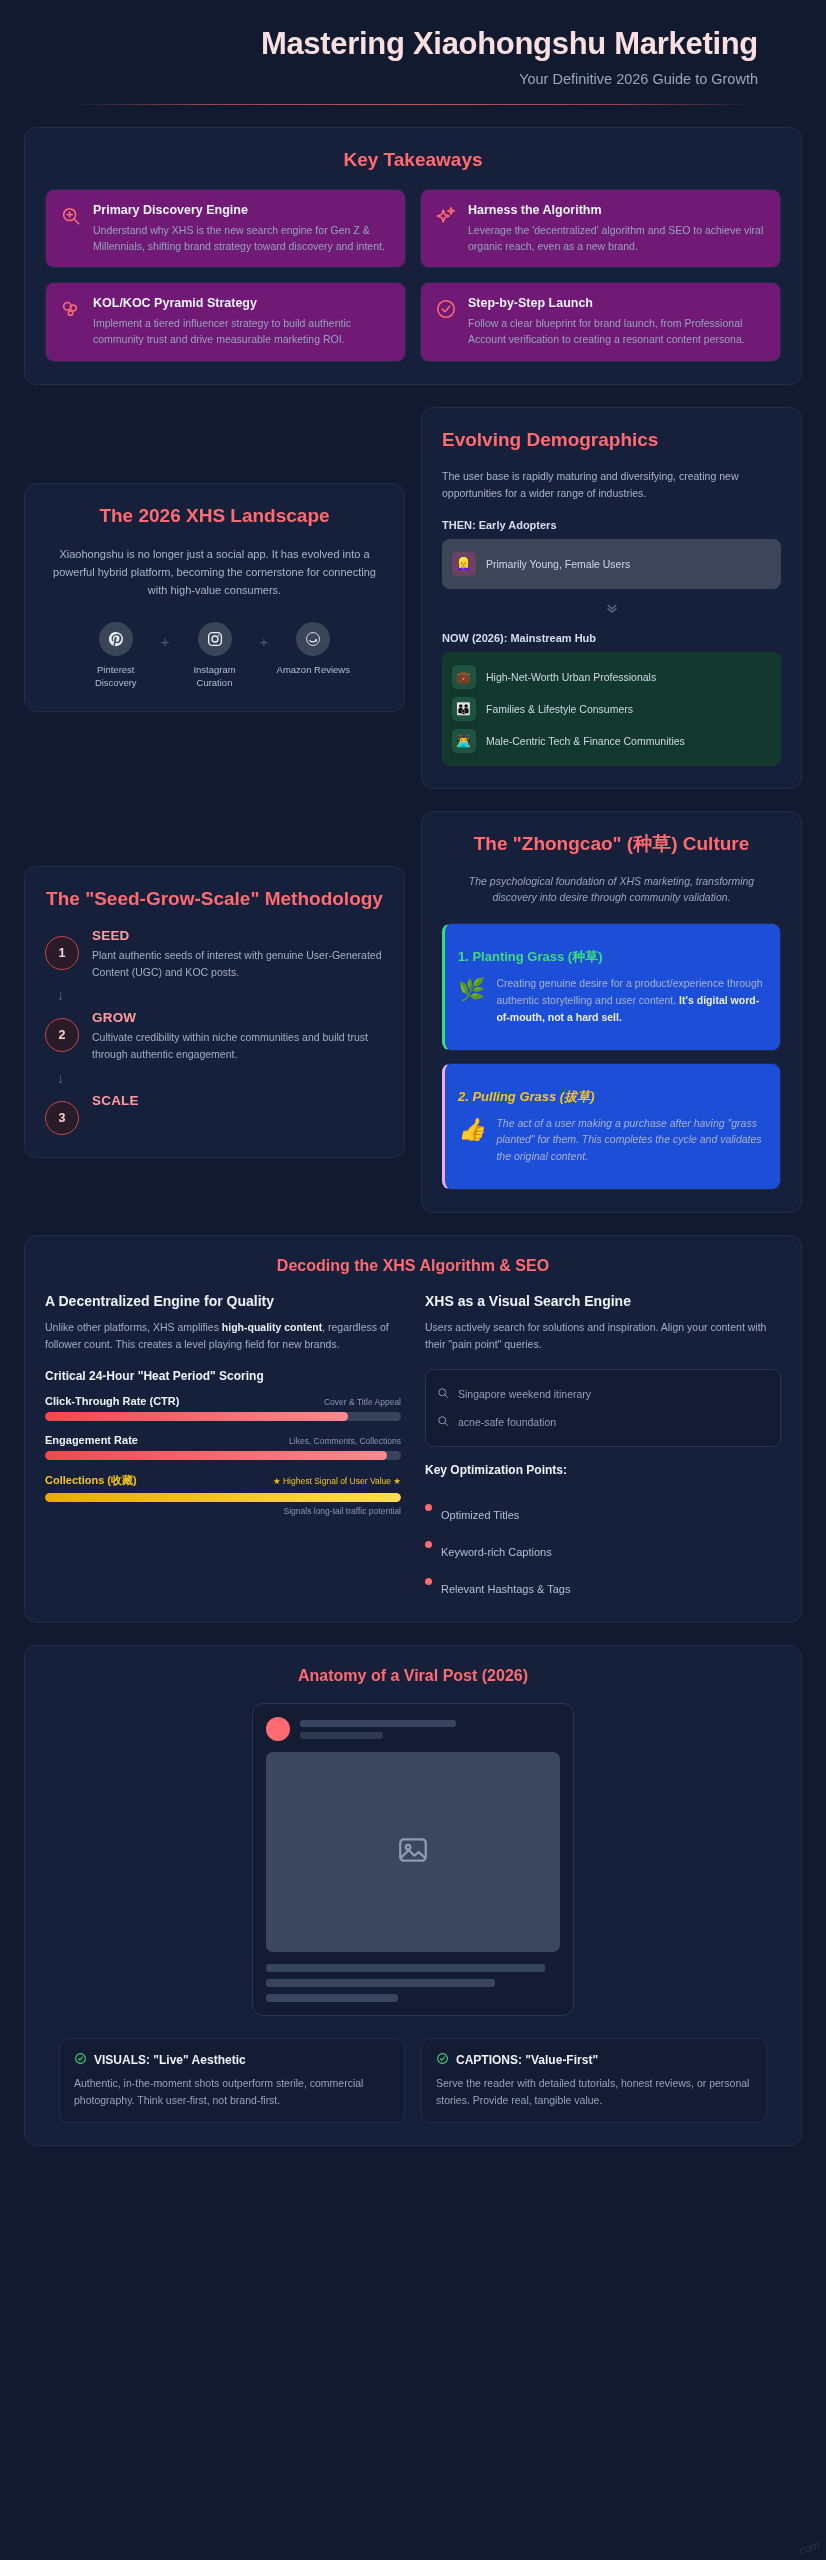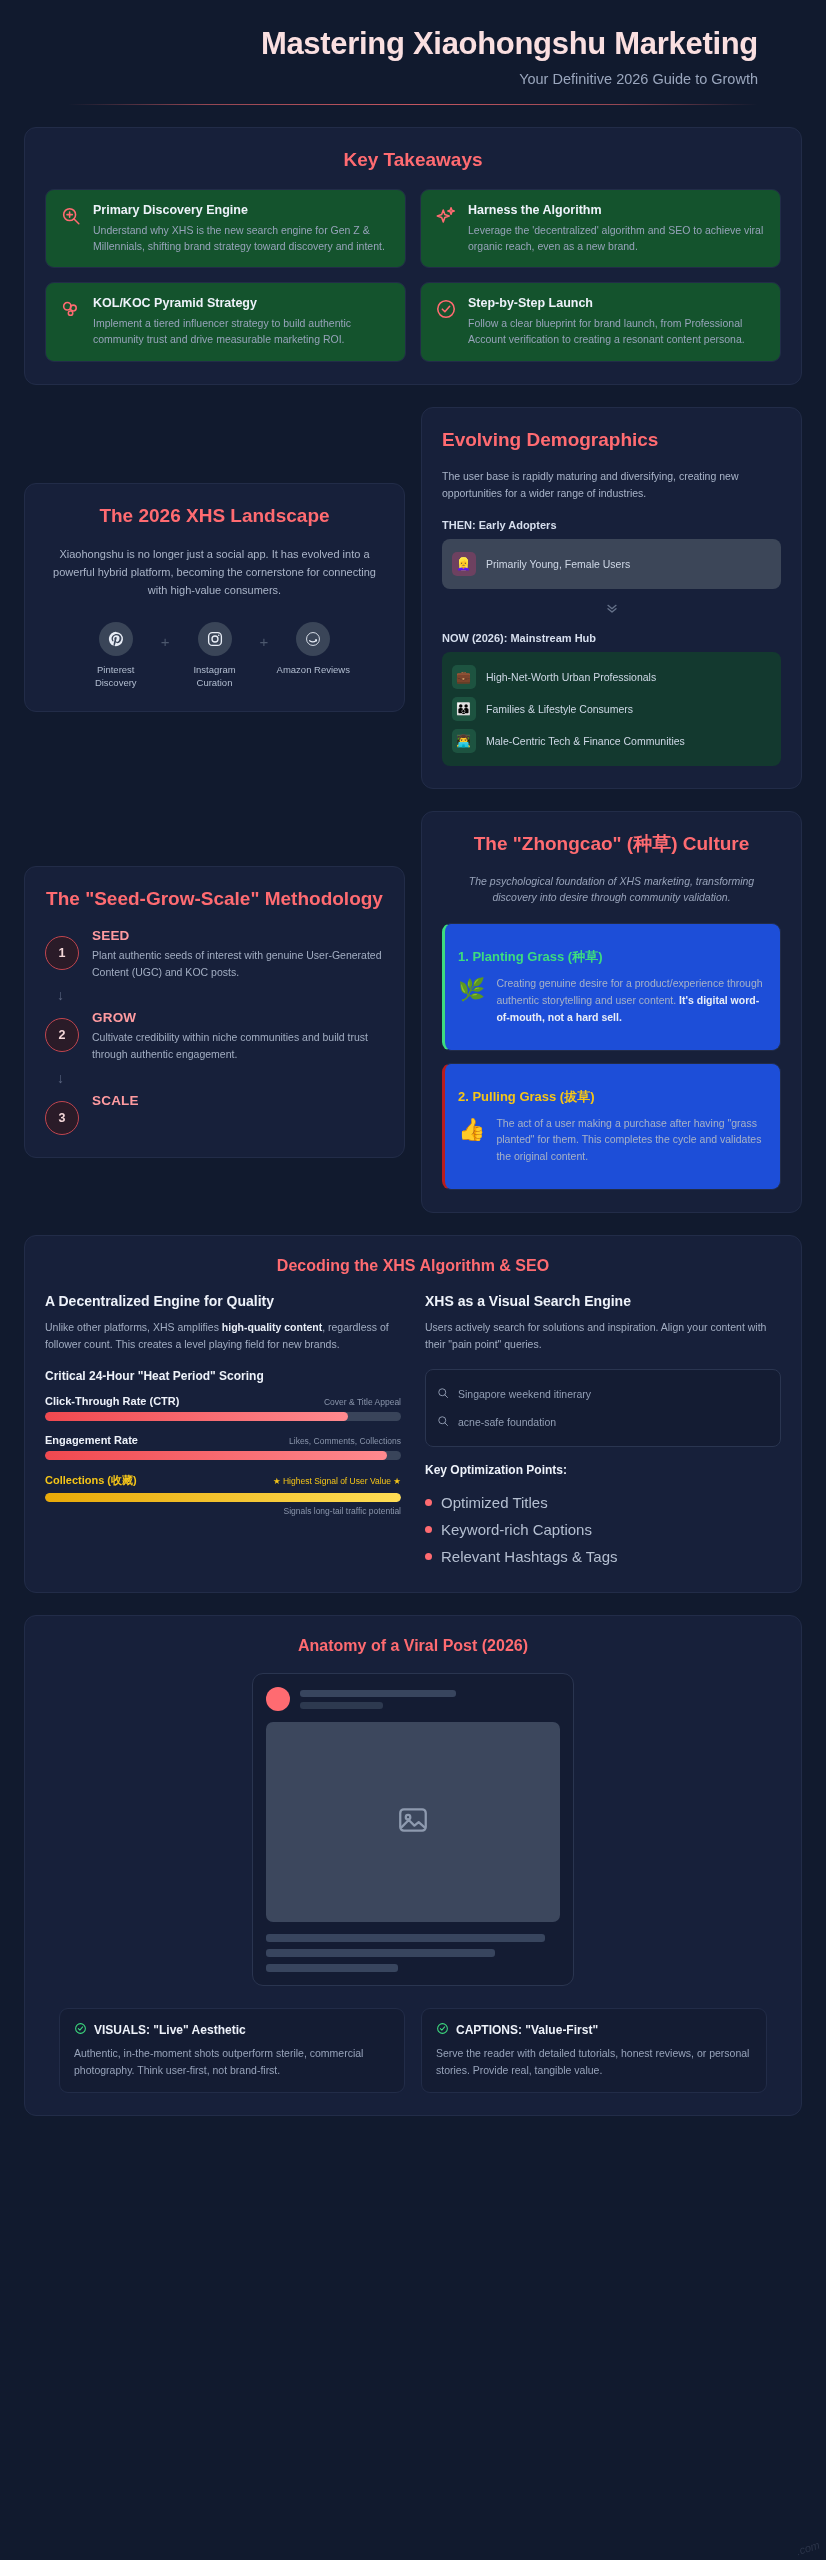--- a/index.html
+++ b/index.html
@@ -75,21 +75,21 @@
     min-width: 0;
   }
 
   
   .tk-grid {
     display: grid;
     grid-template-columns: 1fr 1fr;
     gap: 14px;
   }
   .tk-card {
-    background: #14532d;
+    background: #701a75;
     border: 1px solid #222c48;
     border-radius: 9px;
     padding: 13px 14px;
     display: flex;
     gap: 11px;
   }
   .tk-ico {
     flex: 0 0 auto;
     width: 22px; height: 22px;
     margin-top: 2px;
@@ -240,21 +240,21 @@
     margin-bottom: 17px;
   }
   .zc-card {
     background: #1d4ed8;
     border: 1px solid #222c48;
     border-radius: 9px;
     padding: 24px 13px;
     margin-top: 12px;
   }
   .zc-card.green { border-left: 3px solid #3ddc7f; }
-  .zc-card.gold  { border-left: 3px solid #b91c1c; }
+  .zc-card.gold  { border-left: 3px solid #f0abfc; font-style: italic; }
   .zc-h { font-size: 13px; font-weight: bold; margin-bottom: 9px; }
   .zc-h.green { color: #3ddc7f; }
   .zc-h.gold  { color: #f5c518; }
   .zc-row { display: flex; gap: 11px; align-items: flex-start; }
   .zc-emoji { flex: 0 0 auto; font-size: 22px; line-height: 1.2; margin-top: 2px; }
   .zc-p {
     font-size: 10.5px;
     line-height: 1.6;
     color: #a7b2c7;
   }
@@ -336,21 +336,21 @@
     align-items: center;
     gap: 9px;
     padding: 5px 0;
   }
   .opt-dot {
     width: 7px; height: 7px;
     border-radius: 50%;
     background: #ff6b71;
     flex: 0 0 auto;
   }
-  .opt-txt { font-size: 15px; color: #b5bfd1; }
+  .opt-txt { font-size: 11px; color: #b5bfd1; margin-top: 15px; }
 
   
   .phone-wrap { display: flex; justify-content: center; margin-top: 4px; }
   .phone {
     width: 322px;
     background: #141c33;
     border: 1px solid #2a3550;
     border-radius: 11px;
     padding: 13px;
   }

